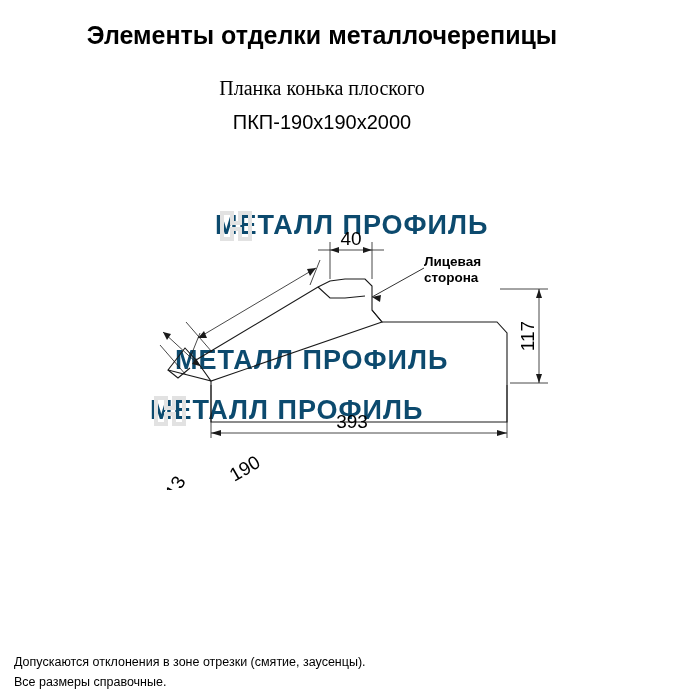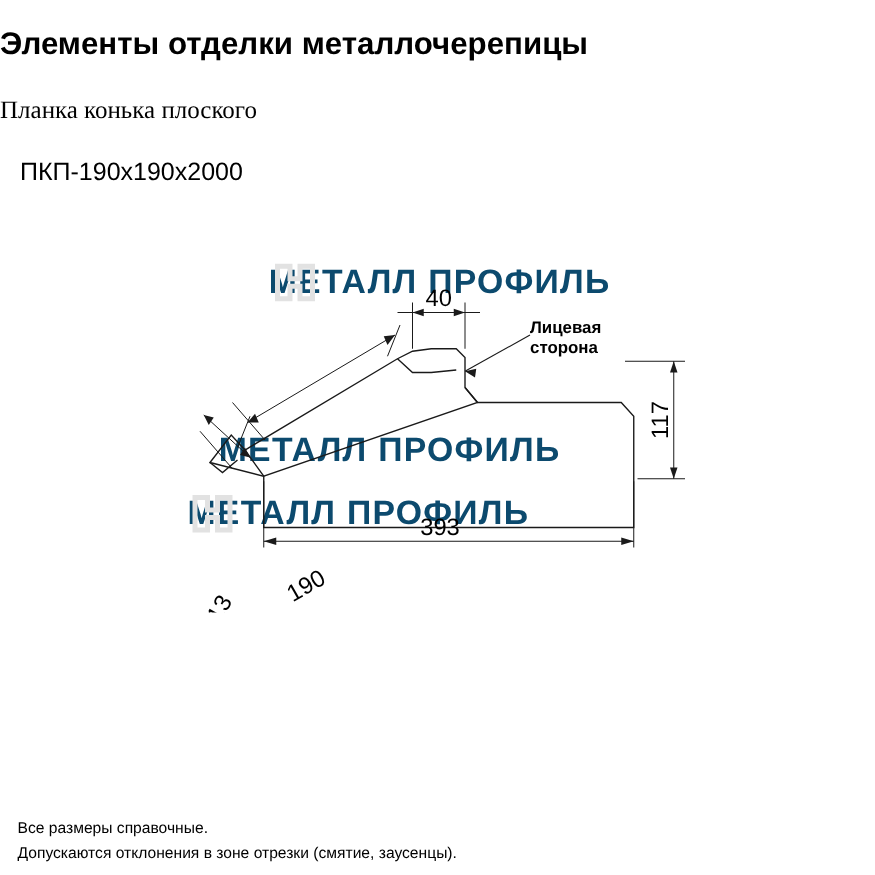--- a/index.html
+++ b/index.html
@@ -17,39 +17,39 @@
   }
   .page {
     position: absolute;
     inset: 0;
   }
   .title-block {
     position: absolute;
     top: 20px;
     left: 0;
     width: 644px;
-    text-align: left;
+    text-align: center;
   }
   .main-title {
     font-size: 25px;
     font-weight: bold;
     letter-spacing: 0px;
     line-height: 1.2;
     margin: 0;
   }
   .sub-title {
     font-size: 20px;
     margin: 0;
     padding-top: 26px;
     line-height: 1.25;
     font-family: Liberation Serif, serif;
   }
   .sub-title2 {
     font-size: 20px;
-    margin: 16px;
+    margin: 0;
     padding-top: 9px;
     line-height: 1.25;
   }
   .drawing {
     position: absolute;
     top: 170px;
     left: 0;
     width: 700px;
     height: 320px;
   }
@@ -195,17 +195,17 @@
       <g stroke="#1a1a1a" fill="none" stroke-width="0.9">
         <line x1="372" y1="127" x2="424" y2="98"></line>
       </g>
       <polygon points="372,127 381,125 380,132" fill="#1a1a1a"></polygon>
       <text class="label-text" x="424" y="96">Лицевая</text>
       <text class="label-text" x="424" y="112">сторона</text>
     </svg>
   </div>
 
   <div class="footer">
+    <div>Допускаются отклонения в зоне отрезки (смятие, заусенцы).</div>
     <div>Все размеры справочные.</div>
-    <div>Допускаются отклонения в зоне отрезки (смятие, заусенцы).</div>
   </div>
 
 </div>
 
 </body></html>

